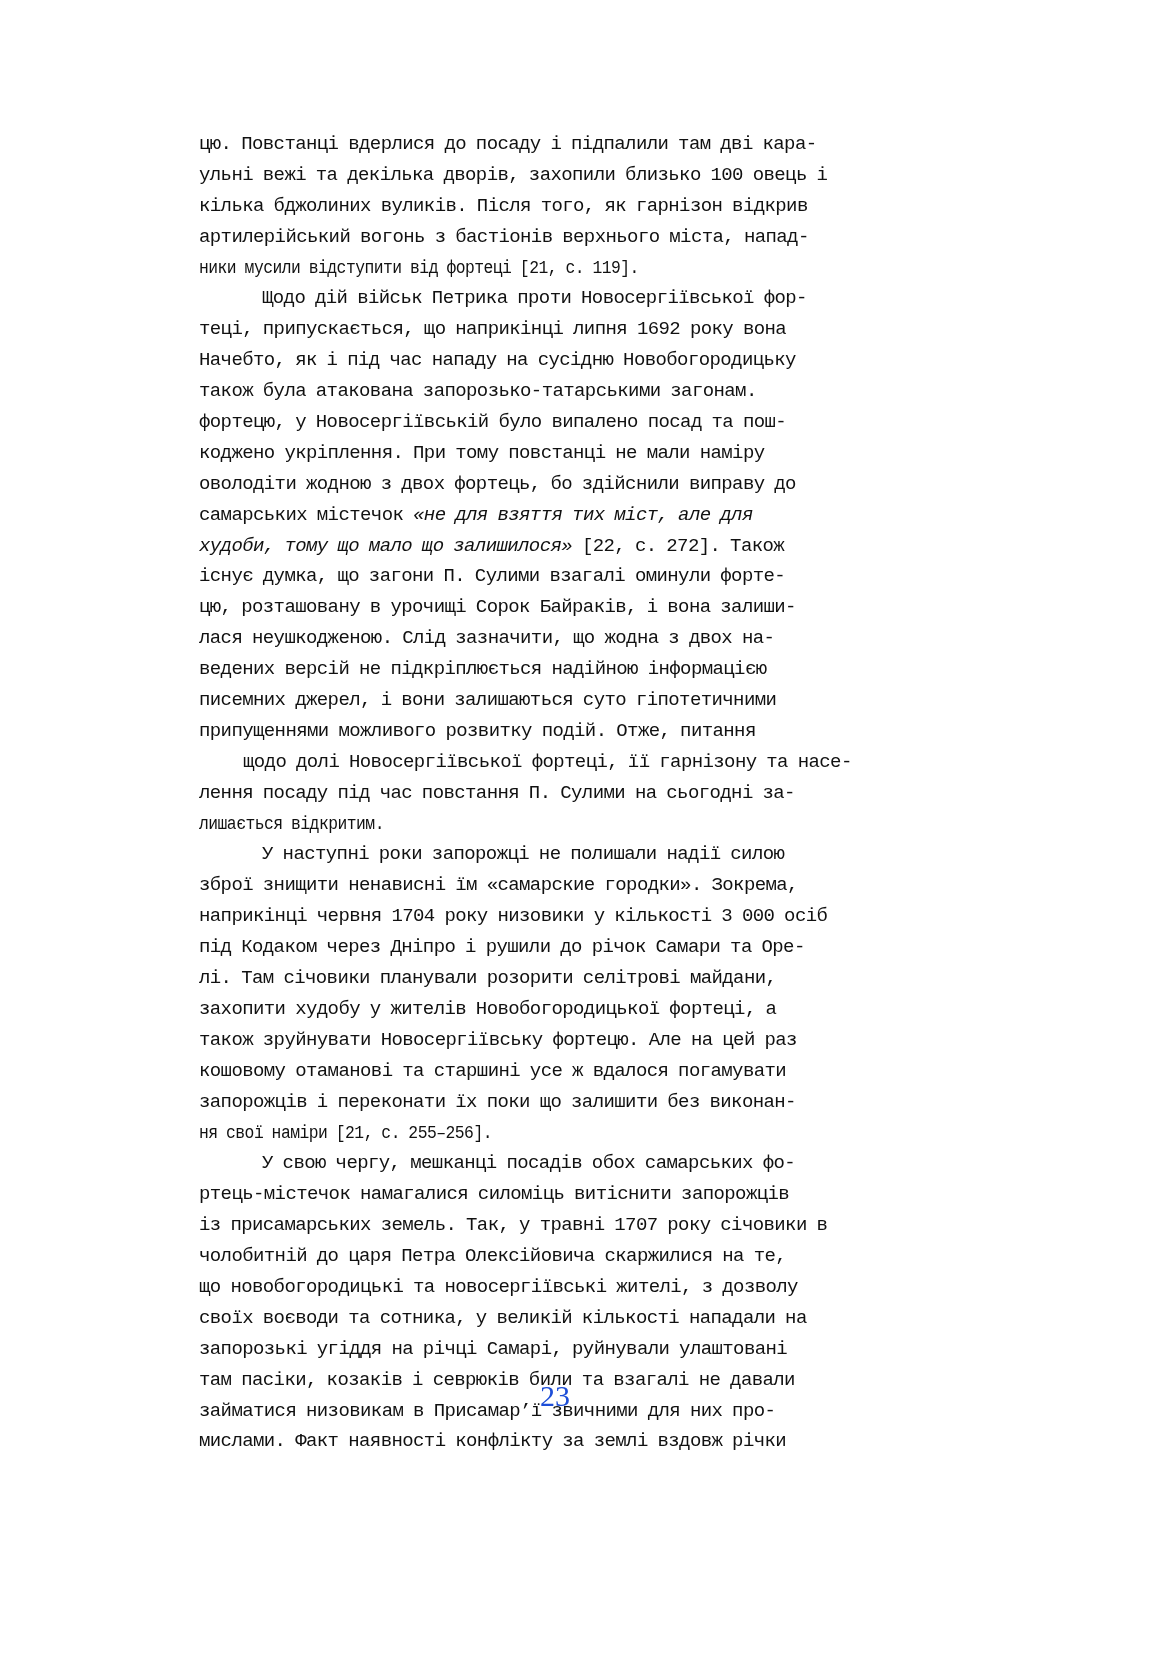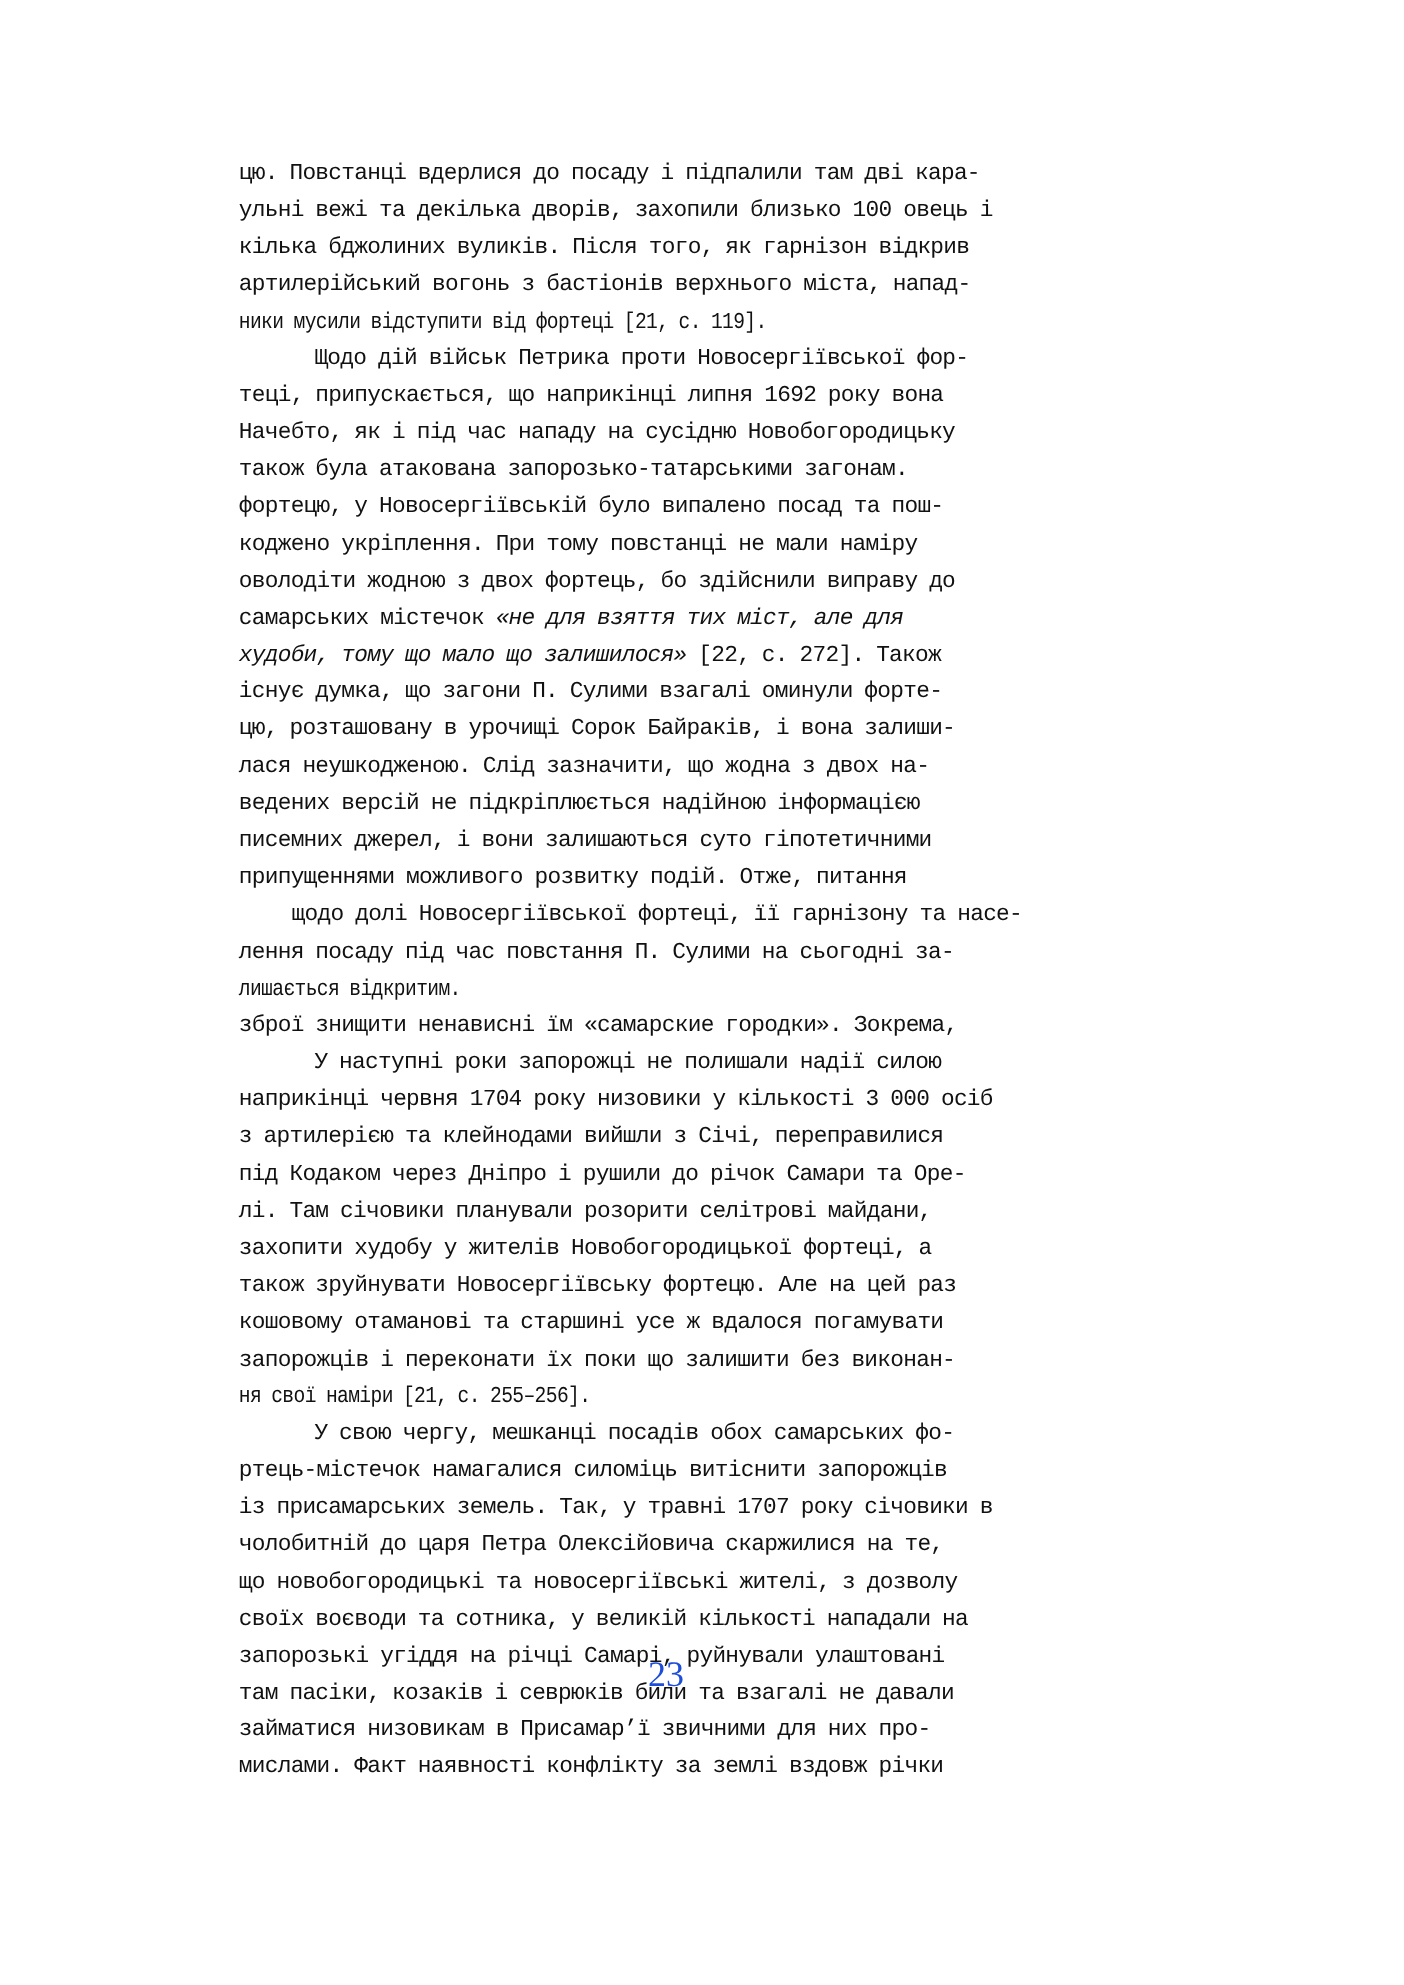--- a/index.html
+++ b/index.html
@@ -54,24 +54,23 @@
     <div class="line"><span class="cond" style="width: auto; transform: scaleX(1); display: inline-block; transform-origin: left center;">існує думка, що загони П. Сулими взагалі оминули форте-</span></div>
     <div class="line"><span class="cond" style="width: auto; transform: scaleX(1); display: inline-block; transform-origin: left center;">цю, розташовану в урочищі Сорок Байраків, і вона залиши-</span></div>
     <div class="line"><span class="cond" style="width: auto; transform: scaleX(1); display: inline-block; transform-origin: left center;">лася неушкодженою. Слід зазначити, що жодна з двох на-</span></div>
     <div class="line"><span class="cond" style="width: auto; transform: scaleX(1); display: inline-block; transform-origin: left center;">ведених версій не підкріплюється надійною інформацією</span></div>
     <div class="line"><span class="cond" style="width: auto; transform: scaleX(1); display: inline-block; transform-origin: left center;">писемних джерел, і вони залишаються суто гіпотетичними</span></div>
     <div class="line"><span class="cond" style="width: auto; transform: scaleX(1); display: inline-block; transform-origin: left center;">припущеннями можливого розвитку подій. Отже, питання</span></div>
     <div class="line"><span class="cond" style="width: auto; transform: scaleX(1); display: inline-block; transform-origin: left center; margin-left: 44px;">щодо долі Новосергіївської фортеці, її гарнізону та насе-</span></div>
     <div class="line"><span class="cond" style="width: auto; transform: scaleX(1); display: inline-block; transform-origin: left center;">лення посаду під час повстання П. Сулими на сьогодні за-</span></div>
     <div class="line last"><span class="cond" style="width: auto; transform: scaleX(0.86); display: inline-block; transform-origin: left center;">лишається відкритим.</span></div>
 
+    <div class="line indent"><span class="cond" style="width: auto; transform: scaleX(1); display: inline-block; transform-origin: left center;">У наступні роки запорожці не полишали надії силою</span></div>
     <div class="line"><span class="cond" style="width: auto; transform: scaleX(1); display: inline-block; transform-origin: left center;">зброї знищити ненависні їм «самарские городки». Зокрема,</span></div>
-    <div class="line indent"><span class="cond" style="width: auto; transform: scaleX(1); display: inline-block; transform-origin: left center;">У наступні роки запорожці не полишали надії силою</span></div>
     <div class="line"><span class="cond" style="width: auto; transform: scaleX(1); display: inline-block; transform-origin: left center;">наприкінці червня 1704 року низовики у кількості 3 000 осіб</span></div>
-    <div class="line"><span class="cond" style="width: auto; transform: scaleX(1); display: inline-block; transform-origin: left center;">з артилерією та клейнодами вийшли з Січі, переправилися</span></div>
     <div class="line"><span class="cond" style="width: auto; transform: scaleX(1); display: inline-block; transform-origin: left center;">під Кодаком через Дніпро і рушили до річок Самари та Оре-</span></div>
     <div class="line"><span class="cond" style="width: auto; transform: scaleX(1); display: inline-block; transform-origin: left center;">лі. Там січовики планували розорити селітрові майдани,</span></div>
     <div class="line"><span class="cond" style="width: auto; transform: scaleX(1); display: inline-block; transform-origin: left center;">захопити худобу у жителів Новобогородицької фортеці, а</span></div>
     <div class="line"><span class="cond" style="width: auto; transform: scaleX(1); display: inline-block; transform-origin: left center;">також зруйнувати Новосергіївську фортецю. Але на цей раз</span></div>
     <div class="line"><span class="cond" style="width: auto; transform: scaleX(1); display: inline-block; transform-origin: left center;">кошовому отаманові та старшині усе ж вдалося погамувати</span></div>
     <div class="line"><span class="cond" style="width: auto; transform: scaleX(1); display: inline-block; transform-origin: left center;">запорожців і переконати їх поки що залишити без виконан-</span></div>
     <div class="line last"><span class="cond" style="width: auto; transform: scaleX(0.86); display: inline-block; transform-origin: left center;">ня свої наміри [21, с. 255–256].</span></div>
 
     <div class="line indent"><span class="cond" style="width: auto; transform: scaleX(1); display: inline-block; transform-origin: left center;">У свою чергу, мешканці посадів обох самарських фо-</span></div>
     <div class="line"><span class="cond" style="width: auto; transform: scaleX(1); display: inline-block; transform-origin: left center;">ртець-містечок намагалися силоміць витіснити запорожців</span></div>

